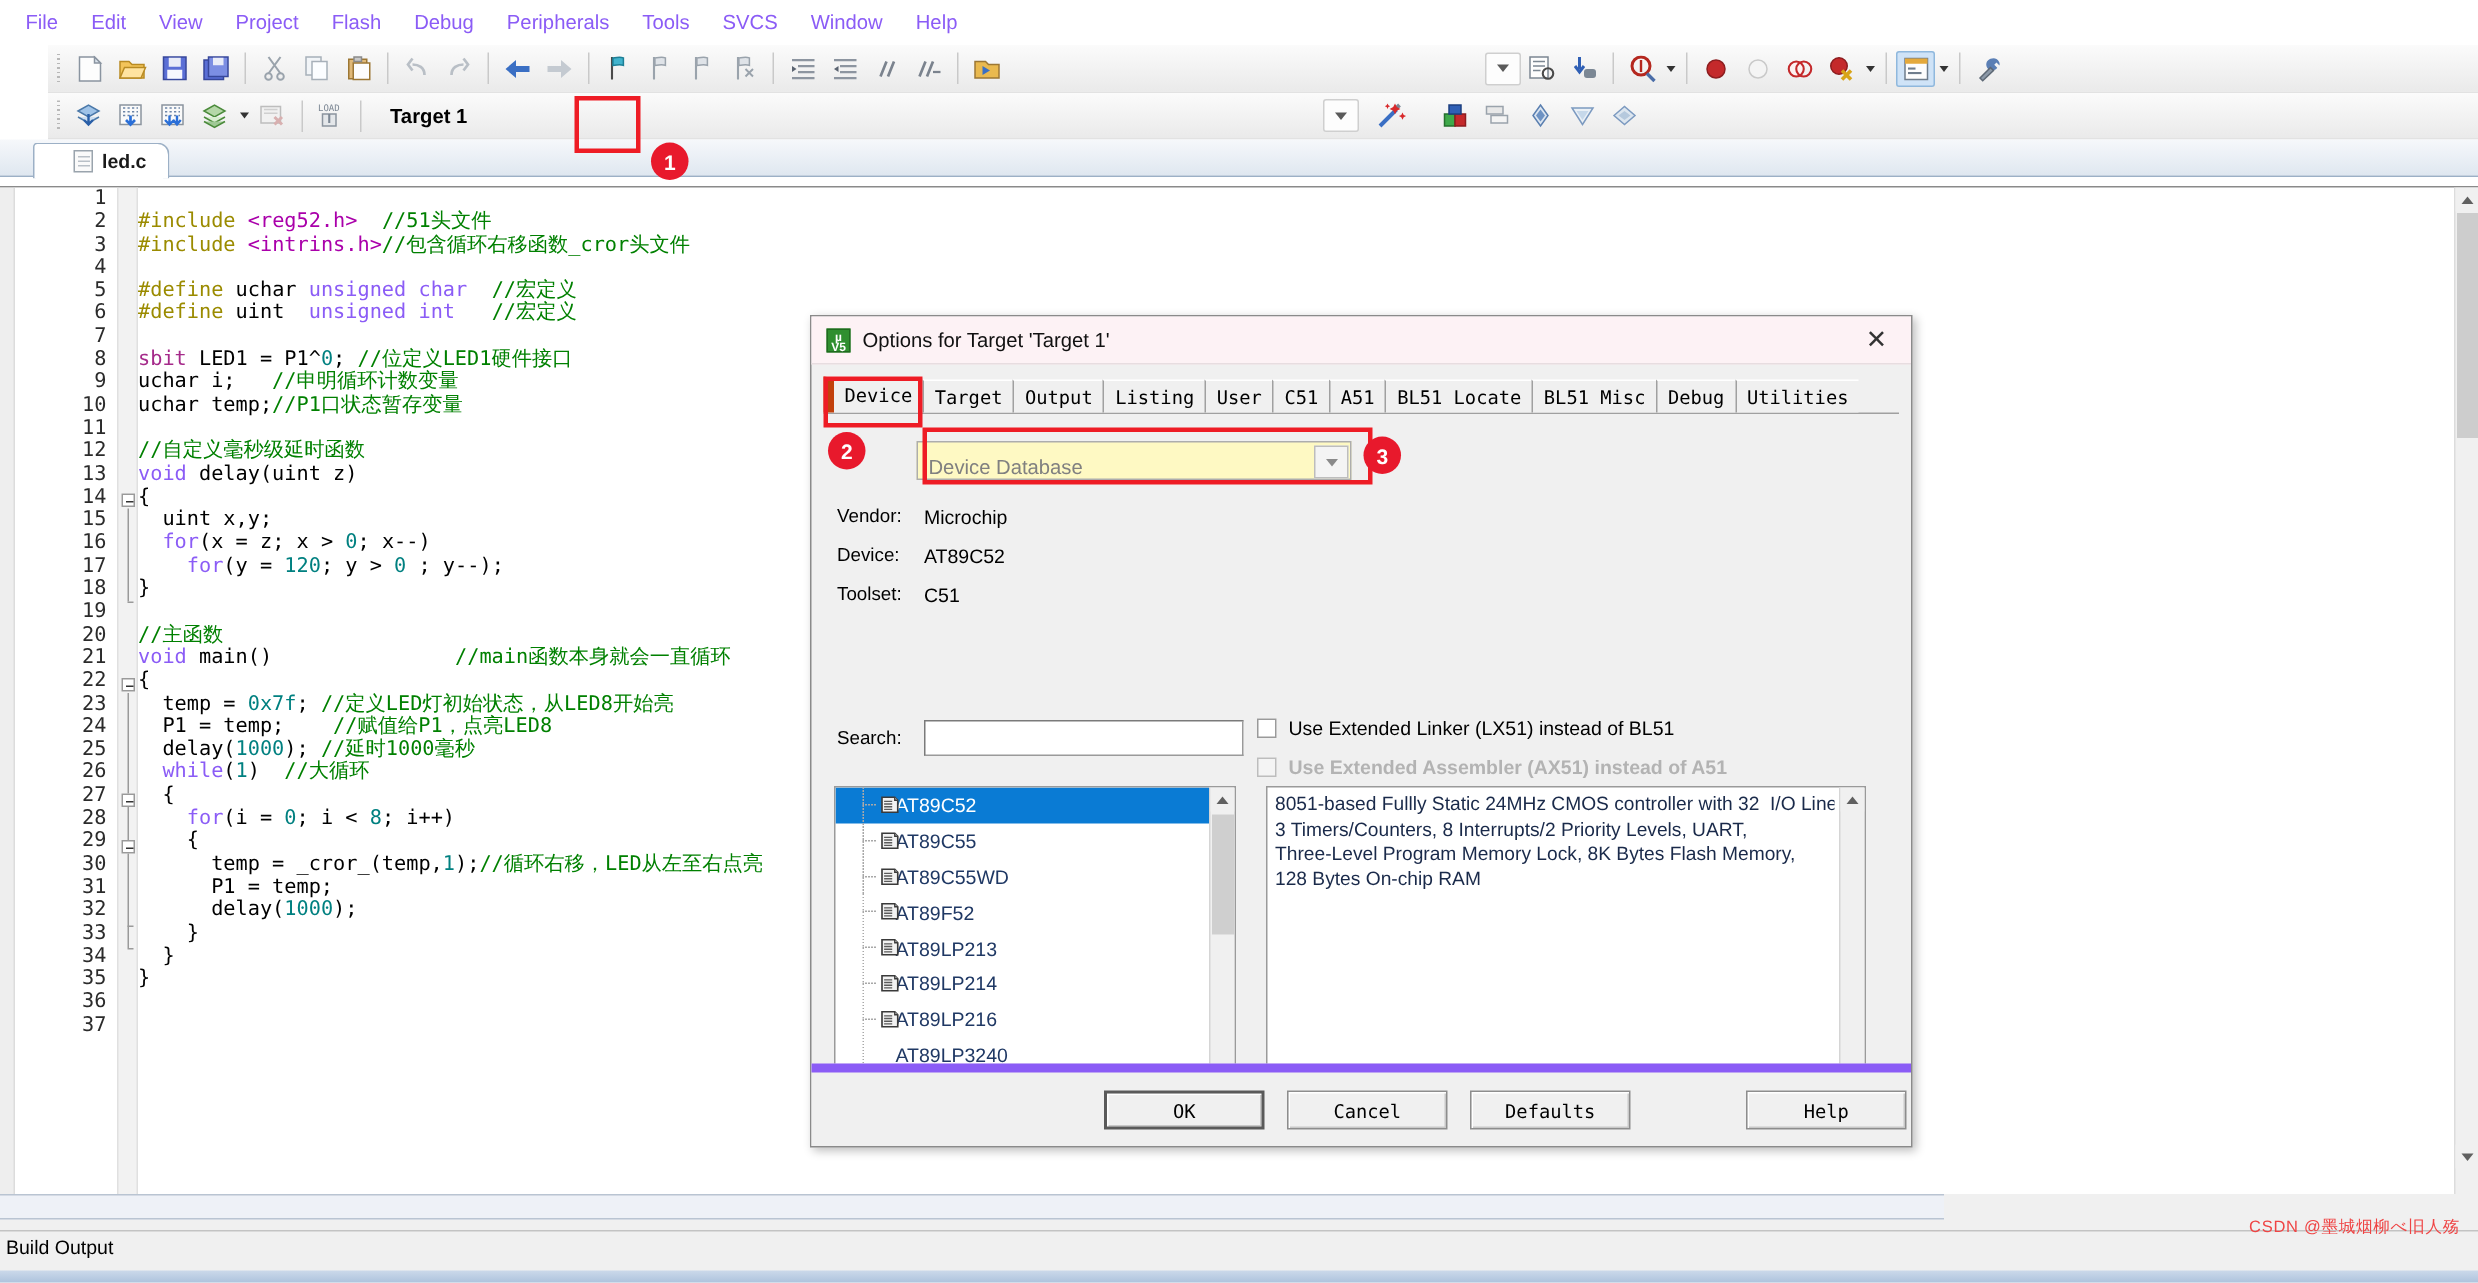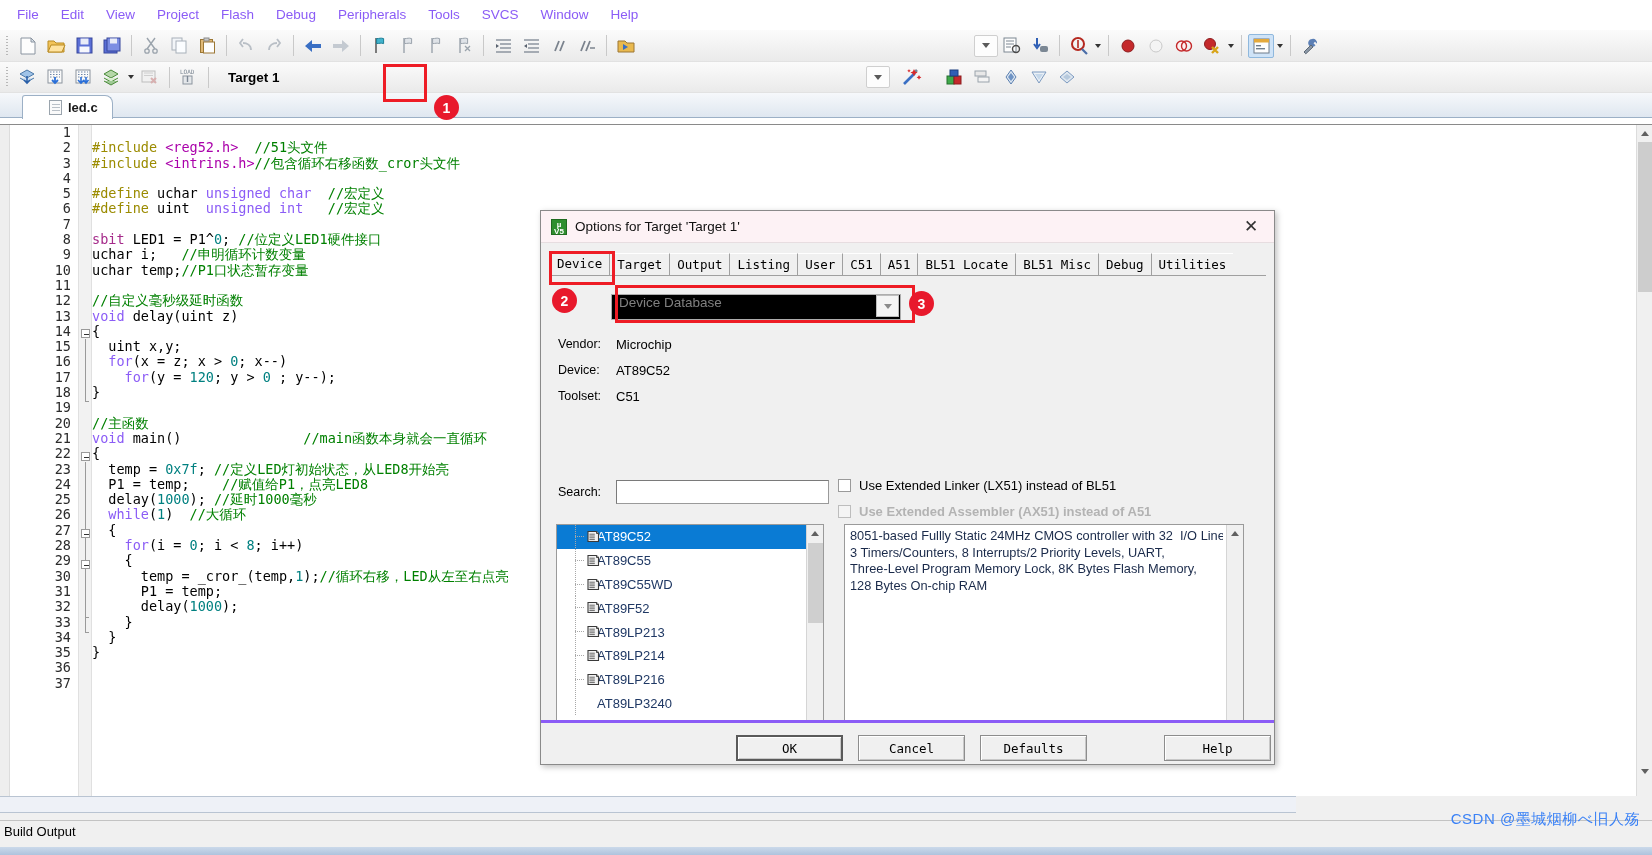--- a/index.html
+++ b/index.html
@@ -21,20 +21,21 @@
   .menubar .mi {
     padding:4px 11px; font-size:13.5px; color:#8b5cf6; white-space:nowrap;
     font-family:"Liberation Sans", sans-serif;
   }
 
   
   .toolbar {
     height:32px; background:#f0f0f0; display:flex; align-items:center;
     padding-left:4px; border-bottom:1px solid #e2e2e2;
     background:linear-gradient(#fbfbfb,#eaeaea);
+    margin-left:32px;
   }
   .toolbar2 { height:31px; }
   .grip {
     width:7px; height:20px; margin-right:3px;
     background-image:repeating-linear-gradient(to bottom,#b8b8b8 0 1px,transparent 1px 3px);
     background-size:2px 100%; background-repeat:no-repeat; background-position:2px 0;
   }
   .tbtn {
     width:26px; height:24px; margin:0 1px; display:flex;
     align-items:center; justify-content:center; border:1px solid transparent;
@@ -148,21 +149,21 @@
   }
   .build-output-label {
     position:absolute; left:4px; top:28px; font-size:13px; color:#000; font-weight:normal;
   }
   .build-sep { position:absolute; left:0; top:24px; width:1652px; height:1px; background:#c3c3c3; }
   .statusband {
     position:absolute; left:0; bottom:0; width:1652px; height:8px;
     background:linear-gradient(#cbd9ea,#aec3dd);
   }
   .watermark {
-    position:absolute; right:12px; top:810px; font-size:15px; color:#3b82f6;
+    position:absolute; right:12px; top:810px; font-size:11px; color:#ef4444;
     font-family:"Liberation Sans", sans-serif; white-space:nowrap; letter-spacing:.5px;
   }
 
   
   .dialog {
     position:absolute; left:540px; top:210px; width:735px; height:555px;
     background:#f0f0f0; border:1px solid #8a8a8a;
     box-shadow:2px 2px 6px rgba(0,0,0,.25);
   }
   .dlg-title {
@@ -184,32 +185,32 @@
     display:flex; align-items:flex-end; height:24px; margin:8px 0 0 8px;
     font-family:"DejaVu Sans Mono", monospace;
   }
   .dtab {
     height:22px; padding:0 7px; display:flex; align-items:center;
     font-size:12.5px; color:#000; background:#f0f0f0;
     border-left:1px solid #a0a0a0; border-top:1px solid #ffffff;
     white-space:nowrap;
   }
   .dtab.active {
-    background:#f0f0f0; border-top:1px solid #ffffff; border-left:1px solid #c2410c; height:24px;
+    background:#f0f0f0; border-top:1px solid #ffffff; border-left:7px solid #c2410c; height:24px;
   }
   .tabs-underline { height:1px; background:#a0a0a0; margin:0 8px; }
 
   .dlg-body { position:relative; padding:0 8px; }
 
   .row { display:flex; align-items:center; }
   .lbl { font-size:12.5px; color:#000; }
 
   .combo {
-    width:290px; height:26px; background:#000000; border:1px solid #adadad;
-    display:flex; align-items:flex-start; padding:0 0 0 7px; position:relative;
+    width:290px; height:26px; background:#fef9c3; border:1px solid #adadad;
+    display:flex; align-items:flex-end; padding:0 0 0 7px; position:relative;
   }
   .combo .val { font-size:13.5px; color:#808080; flex:1; }
   .combo .arrow {
     width:23px; height:22px; margin-right:1px; border:1px solid #bdbdbd; background:#f4f4f4;
     display:flex; align-items:center; justify-content:center;
   }
   .combo .arrow::after {
     content:""; border-left:4px solid transparent; border-right:4px solid transparent;
     border-top:5px solid #8a8a8a;
   }
@@ -251,22 +252,22 @@
   }
   .desc-text {
     position:absolute; left:5px; top:3px; right:20px;
     font-size:12.8px; color:#1a2a4a; line-height:16.5px; white-space:pre; overflow:hidden;
   }
   .db-vscroll { position:absolute; right:0; top:0; width:17px; bottom:17px; background:#f0f0f0; border-left:1px solid #d5d5d5;}
   .db-hscroll { position:absolute; left:0; bottom:0; right:0; height:17px; background:#f0f0f0; border-top:1px solid #d5d5d5;}
   .db-hthumb { position:absolute; left:17px; top:1px; width:340px; height:14px; background:#e8e8e8; border:1px solid #dcdcdc; }
 
   .dlg-footer {
-    position:absolute; left:0; bottom:0; width:100%; height:44px;
-    border-top:3px solid #8b5cf6; background:#f0f0f0;
+    position:absolute; left:0; bottom:0; width:100%; height:55px;
+    border-top:6px solid #8b5cf6; background:#f0f0f0;
   }
   .btn {
     position:absolute; top:12px; height:26px; width:107px;
     background:#f0f0f0; border:1px solid #8d8d8d;
     box-shadow:inset 1px 1px 0 #ffffff, inset -1px -1px 0 #c8c8c8;
     font-family:"DejaVu Sans Mono", monospace; font-size:12.5px; color:#000;
     display:flex; align-items:center; justify-content:center;
   }
   .btn.default { border:2px solid #5a5a5a; }
 

